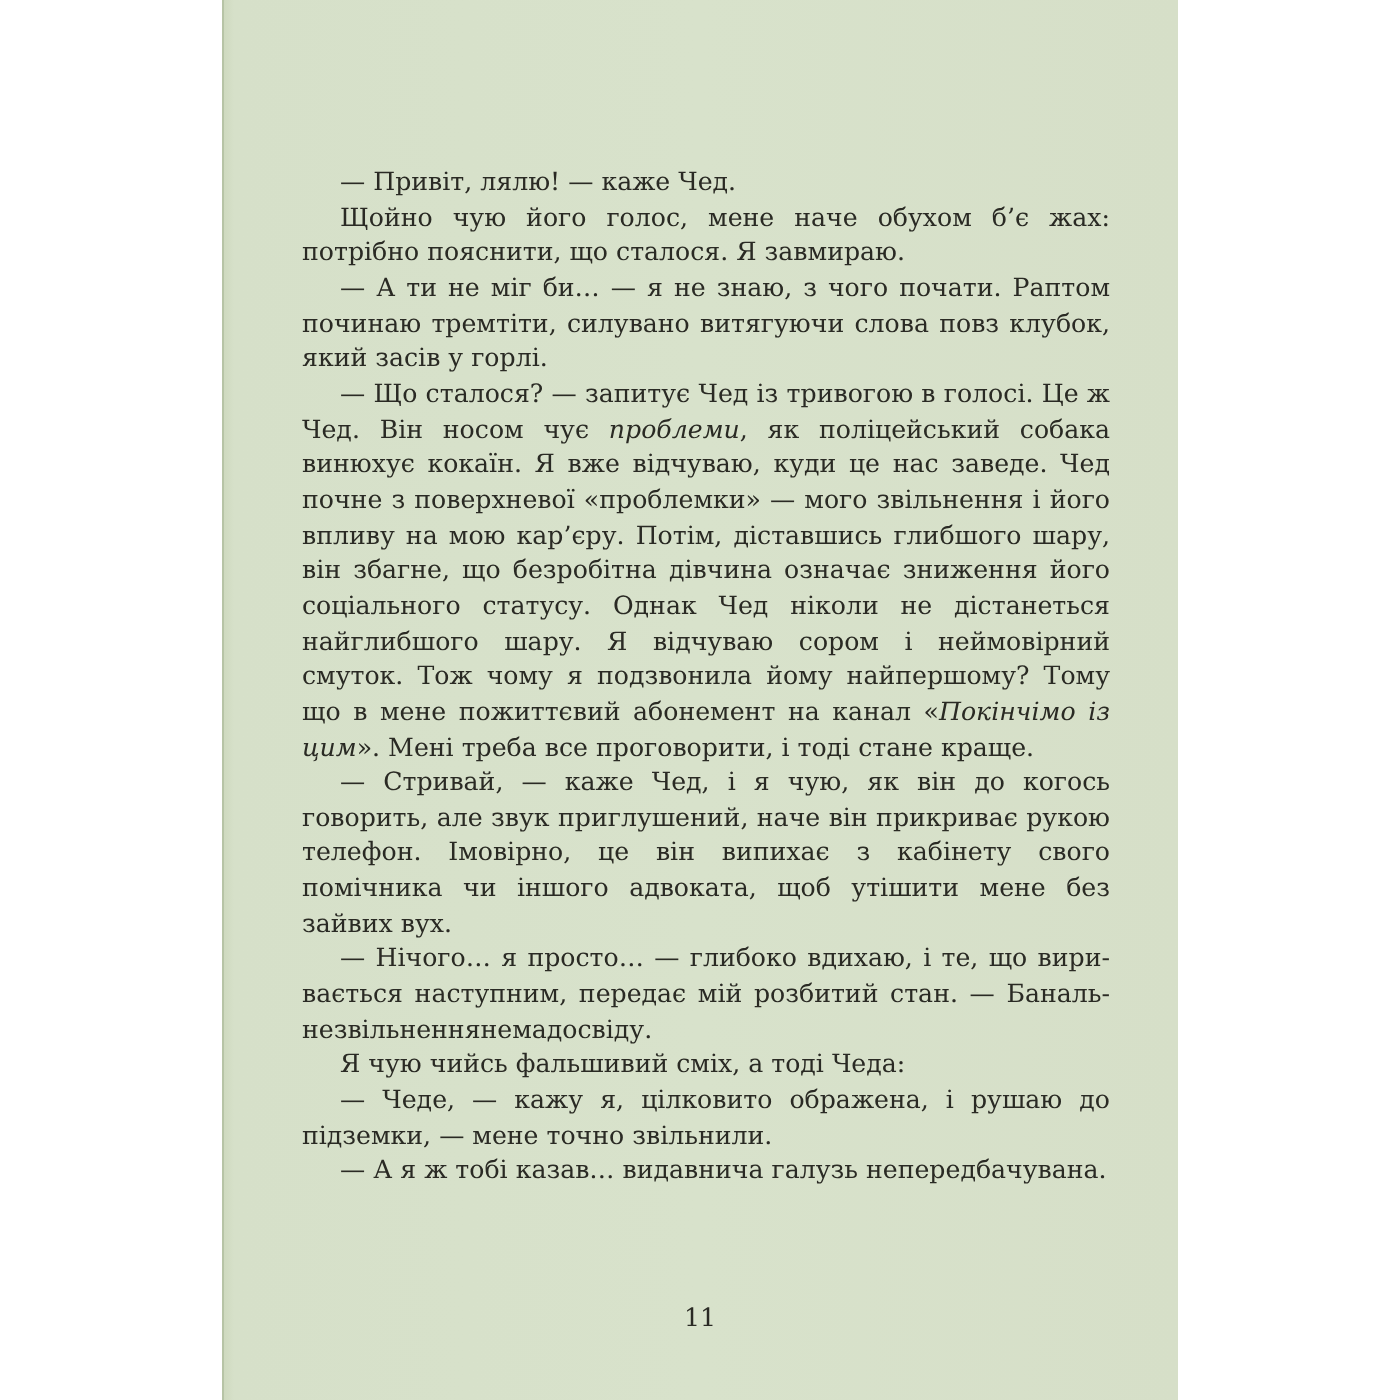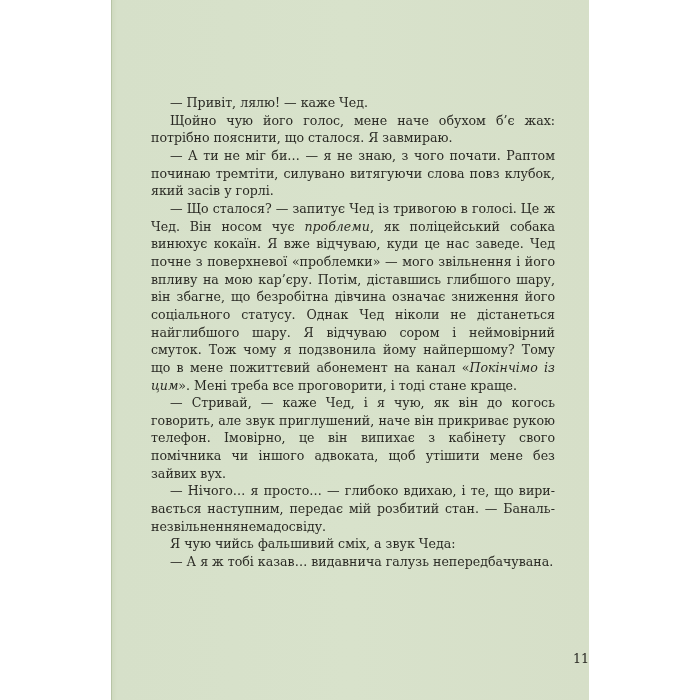--- a/index.html
+++ b/index.html
@@ -15,54 +15,55 @@
       left: 111px;
       top: 0;
       width: 478px;
       height: 700px;
       background: linear-gradient(90deg, #cdd8bd 0px, #d6e0c9 6px, #d8e2cb 50%, #d6dfc8 100%);
       box-shadow: inset 1px 0 0 #b7c4a6;
     }
     .text-block {
       position: absolute;
       left: 40px;
-      top: 94px;
+      top: 82px;
       width: 404px;
       font-family: "DejaVu Serif", "Liberation Serif", serif;
       font-size: 12.6px;
       line-height: 17.66px;
       color: #2a2a24;
       text-align: justify;
     }
     .para {
       margin: 0;
       text-indent: 19px;
       hyphens: manual;
     }
     .para em {
     }
     .page-number {
       position: absolute;
       left: 0;
       width: 100%;
       top: 651px;
-      text-align: right;
+      text-align: center;
       font-family: "DejaVu Serif", "Liberation Serif", serif;
       font-size: 12.6px;
       color: #2a2a24;
     }
   </style>
 </head>
 <body>
 
 <div class="page">
   <div class="text-block">
     <p class="para">— Привіт, лялю! — каже Чед.</p>
     <p class="para">Щойно чую його голос, мене наче обухом б’є жах: потрібно пояснити, що сталося. Я завмираю.</p>
     <p class="para">— А ти не міг би… — я не знаю, з чого почати. Раптом по­чинаю тремтіти, силувано витягуючи слова повз клубок, який засів у горлі.</p>
     <p class="para"><span>— Що сталося? — запитує Чед із тривогою в голосі. Це ж Чед. Він носом чує </span><em>проблеми</em><span>, як поліцейський собака винюхує кокаїн. Я вже відчуваю, куди це нас заведе. Чед почне з по­верхневої «проблемки» — мого звільнення і його впливу на мою кар’єру. Потім, діставшись глибшого шару, він збагне, що безробітна дівчина означає зниження його соціального ста­тусу. Однак Чед ніколи не дістанеться найглибшого шару. Я відчуваю сором і неймовірний смуток. Тож чому я подзво­нила йому найпершому? Тому що в мене пожиттєвий абоне­мент на канал «</span><em>Покінчімо із цим</em><span>». Мені треба все проговорити, і тоді стане краще.</span></p>
     <p class="para">— Стривай, — каже Чед, і я чую, як він до когось говорить, але звук приглушений, наче він прикриває рукою телефон. Імовірно, це він випихає з кабінету свого помічника чи іншо­го адвоката, щоб утішити мене без зайвих вух.</p>
     <p class="para">— Нічого… я просто… — глибоко вдихаю, і те, що вири­вається наступним, передає мій розбитий стан. — Баналь­незвільненнянемадосвіду.</p>
-    <p class="para">Я чую чийсь фальшивий сміх, а звук Чеда:</p>
+    <p class="para">Я чую чийсь фальшивий сміх, а тоді Чеда:</p>
+    <p class="para">— Чеде, — кажу я, цілковито ображена, і рушаю до підзем­ки, — мене точно звільнили.</p>
     <p class="para">— А я ж тобі казав… видавнича галузь непередбачувана.</p>
   </div>
   <div class="page-number">11</div>
 </div>
 
 </body></html>

